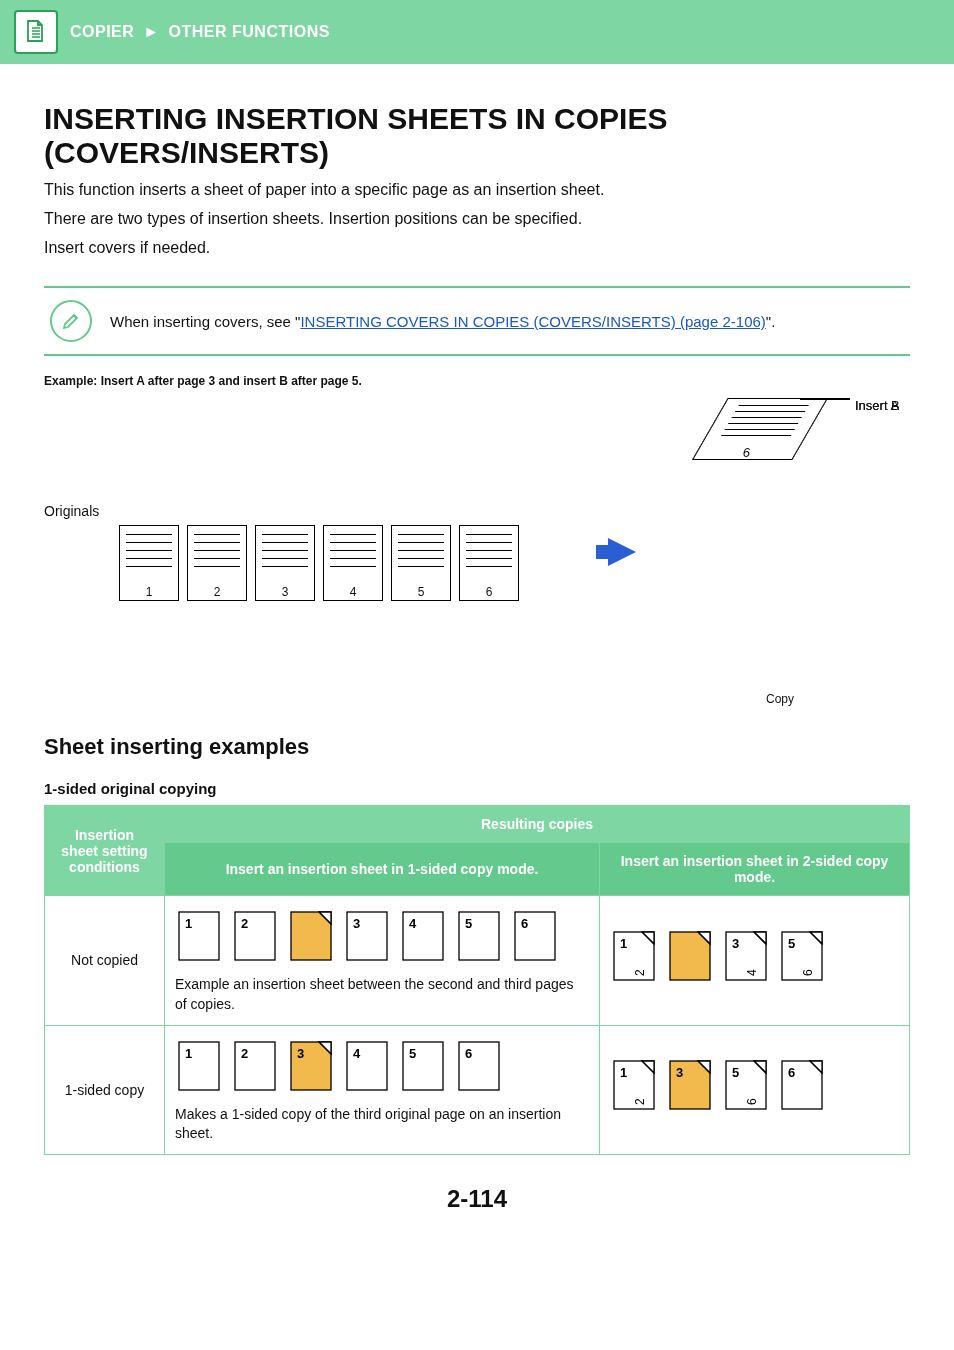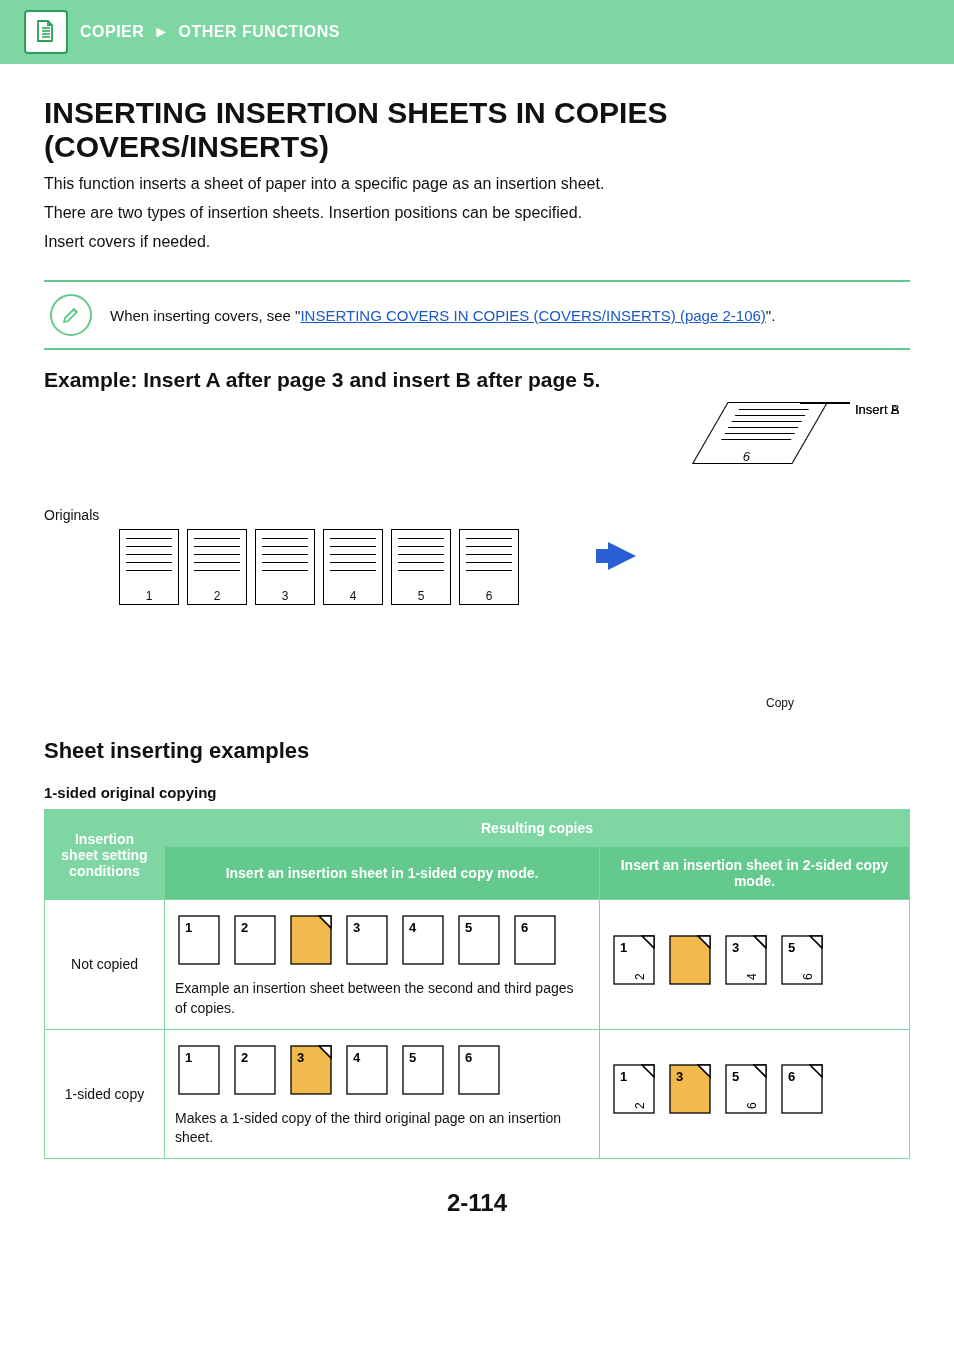--- a/index.html
+++ b/index.html
@@ -1,29 +1,29 @@
 <!DOCTYPE html>
 <html><head>
 <meta charset="utf-8">
 <style>
   :root { --green:#7ed6a3; --green-dark:#63c98d; --link:#1a57c7; }
   *{box-sizing:border-box}
   body{margin:0;font-family:Arial,Helvetica,sans-serif;color:#111;background:#fff;width:954px}
-  .header{background:var(--green);padding:10px 24px;display:flex;align-items:center;gap:12px}
+  .header{background:var(--green);padding:10px 14px;display:flex;align-items:center;gap:12px}
   .hicon{width:44px;height:44px;background:#fff;border:2px solid #2aa15a;border-radius:4px;display:flex;align-items:center;justify-content:center}
   .breadcrumb{color:#fff;font-weight:700;font-size:16px;letter-spacing:.5px}
   .breadcrumb .arrow{margin:0 4px}
-  main{padding:22px 44px 30px}
+  main{padding:28px 44px 30px}
   h1{font-size:30px;margin:10px 0 8px;font-weight:700}
   p.intro{font-size:16px;line-height:1.55;margin:4px 0 0}
   .note-wrap{margin:26px 0 10px;border-top:2px solid var(--green-dark);border-bottom:2px solid var(--green-dark);display:flex;gap:18px;align-items:center;padding:12px 6px}
   .note-badge{width:42px;height:42px;border:2px solid var(--green-dark);border-radius:50%;display:flex;align-items:center;justify-content:center;color:var(--green-dark);font-size:22px}
   .note-text{font-size:15px}
   a.link{color:var(--link);text-decoration:underline}
-  .example{font-weight:700;margin:18px 0 6px;font-size:21px}
+  .example{font-weight:700;margin:18px 0 6px;font-size:12px}
   .diagram{display:flex;align-items:center;gap:14px;margin:10px 0 4px}
   .diag-left{flex:1}
   .diag-left .caption{font-size:14px;margin-bottom:6px}
   .orig-row{display:flex;gap:8px;justify-content:center}
   .orig-page{width:60px;height:76px;border:1.5px solid #000;position:relative}
   .orig-page::before{content:"";position:absolute;top:8px;left:6px;right:6px;height:40px;background:repeating-linear-gradient(to bottom,#000 0 1.5px,transparent 1.5px 8px)}
   .orig-page .num{position:absolute;bottom:1px;left:0;right:0;text-align:center;font-size:12px}
   .big-arrow{width:0;height:0;border-top:14px solid transparent;border-bottom:14px solid transparent;border-left:28px solid #2a5fd4;position:relative}
   .big-arrow::before{content:"";position:absolute;left:-40px;top:-7px;width:14px;height:14px;background:#2a5fd4}
   .stack{position:relative;width:260px;height:290px}

